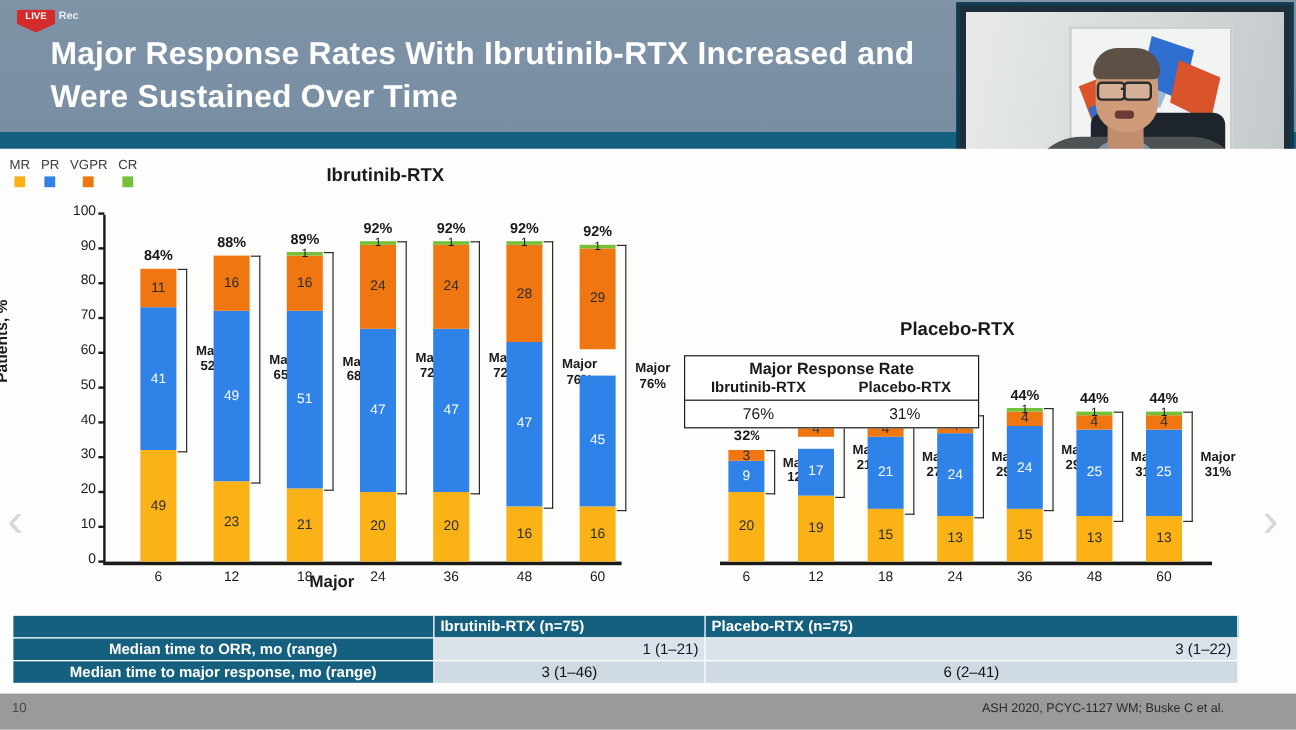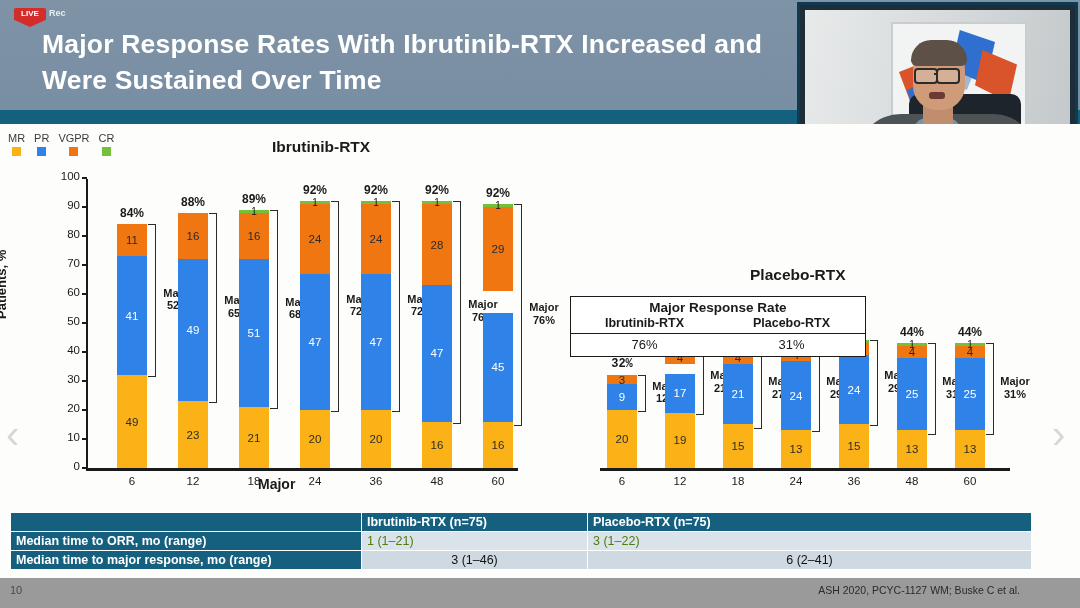--- a/index.html
+++ b/index.html
@@ -94,35 +94,35 @@
   .seg.vgpr{background:#ef7611;color:#2b2b2b;}
   .seg.cr{background:#74c038;color:#1a1a1a;font-size:10px;}
   .tot{position:absolute;width:56px;text-align:center;font-size:12px;font-weight:bold;color:#1a1a1a;}
   .xtick{position:absolute;width:44px;text-align:center;font-size:11.5px;color:#1a1a1a;}
   .brk{position:absolute;border:1.7px solid #2b2b2b;border-left:none;width:7px;}
   .major{position:absolute;width:44px;font-size:11px;font-weight:bold;color:#1a1a1a;
     line-height:12.5px;text-align:center;}
   .xaxis-title{position:absolute;font-size:14px;font-weight:bold;color:#1a1a1a;}
 
   
-  .mrr{position:absolute;left:570px;top:172px;width:296px;border:1.6px solid #1a1a1a;
+  .mrr{position:absolute;left:570px;top:172px;width:246px;border:1.6px solid #1a1a1a;
     background:#fff;box-sizing:border-box;}
   .mrr-t{text-align:center;font-size:13.5px;font-weight:bold;color:#1a1a1a;padding:3px 0 1px;}
   .mrr-h{display:flex;border-bottom:1.6px solid #1a1a1a;}
   .mrr-h > div{flex:1;text-align:center;font-size:12.5px;font-weight:bold;color:#1a1a1a;padding:0 0 3px;}
   .mrr-v{display:flex;}
   .mrr-v > div{flex:1;text-align:center;font-size:13px;color:#1a1a1a;padding:3px 0 4px;}
 
   
   .btable{position:absolute;left:10px;top:388px;width:1022px;border-collapse:collapse;
     table-layout:fixed;}
   .btable td,.btable th{border:1px solid #ffffff;padding:2px 5px;font-size:12.5px;}
   .bt-head{background:#15607f;color:#ffffff;font-weight:bold;text-align:left;}
-  .bt-rowhead{background:#15607f;color:#ffffff;font-weight:bold;text-align:left;}
-  .bt-cell{background:#dbe3ea;color:#4d7c0f;text-align:left;}
+  .bt-rowhead{background:#15607f;color:#ffffff;font-weight:bold;text-align:center;}
+  .bt-cell{background:#dbe3ea;color:#0f172a;text-align:right;}
   .bt-cell2{background:#cfd9e2;color:#111;text-align:center;}
 
   .footer-bar{position:absolute;left:0;top:578px;width:1080px;height:30px;background:#9a9a9a;}
   .pagenum{position:absolute;left:10px;top:584px;font-size:11px;color:#4a4a4a;}
   .attrib{position:absolute;left:740px;top:584px;width:280px;text-align:right;
     font-size:10.5px;color:#2b2b2b;}
 </style>
 </head>
 <body>
 

